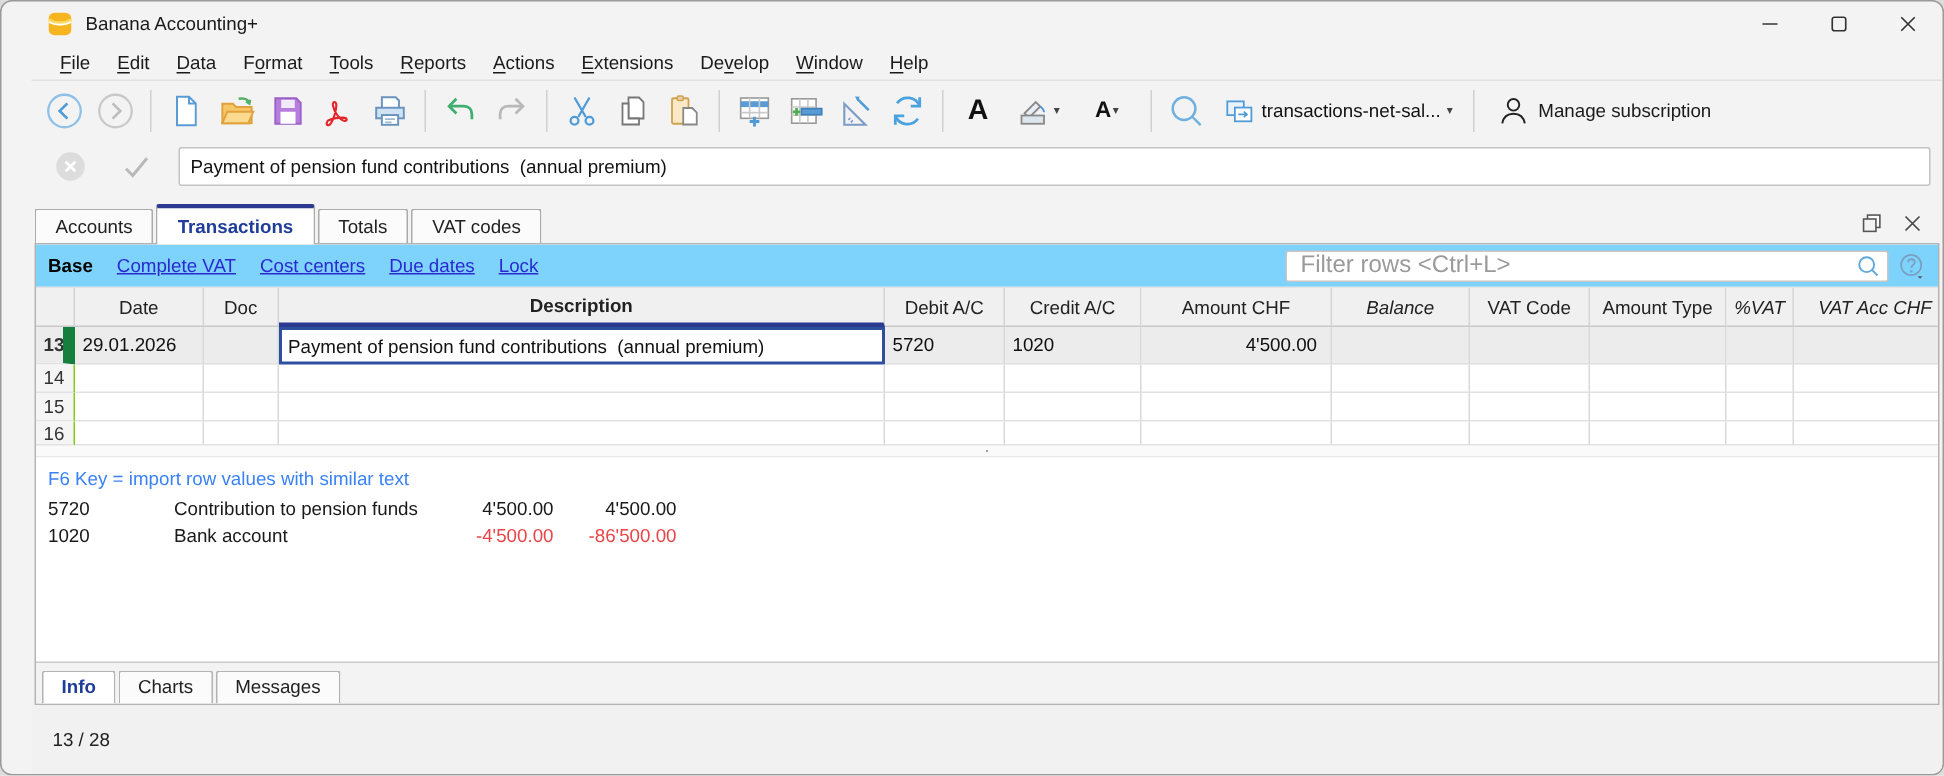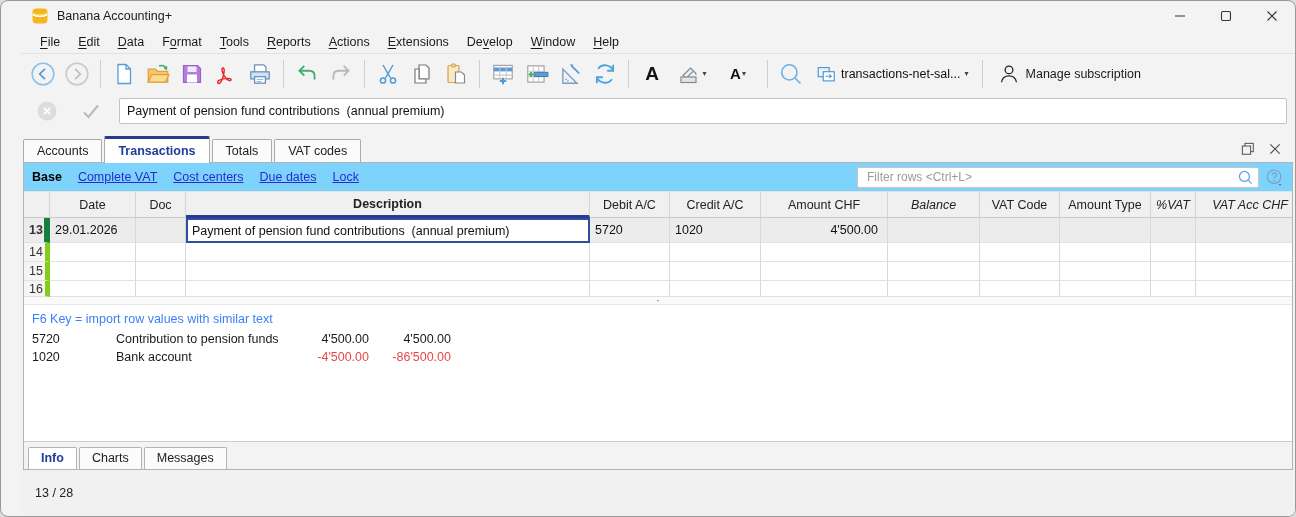--- a/index.html
+++ b/index.html
@@ -57,37 +57,37 @@
            flex-direction:column; overflow:hidden; z-index:1; }
 
   
   .viewbar { height:29px; display:flex; align-items:center; padding:0 8px; background:#7dd3fc;
              border-bottom:1px solid #e3e3e3; flex:none; }
   .view-active { font-weight:bold; color:#000; margin-right:16px; font-size:12.5px; }
   .view-link { color:#2a2ad0; text-decoration:underline; margin-right:16px; font-size:12.5px; }
   .filter-wrap { margin-left:auto; display:flex; align-items:center; gap:6px; }
   .filter-box { width:402px; height:21px; border:1px solid #c6c6c6; border-radius:2px; background:#fff;
                 display:flex; align-items:center; padding:0 4px 0 7px; }
-  .filter-input { flex:1; border:none; outline:none; font-family:inherit; font-size:12px; color:#111; background:transparent; }
+  .filter-input { flex:1; border:none; outline:none; font-family:inherit; font-size:16px; color:#111; background:transparent; }
   .filter-input::placeholder { color:#9a9a9a; }
   .help-btn { display:flex; align-items:flex-end; }
 
   
   .grid { flex:none; display:flex; background:#fff; position:relative; }
   .grid-main { flex:none; }
   .hrow, .drow { display:flex; }
   .hcell { background:#f0f0f0; border-right:1px solid #d4d4d4; border-bottom:1px solid #c9c9c9;
            height:26px; display:flex; align-items:center; justify-content:center; font-size:12.5px; color:#222; }
   .hcell.sel { font-weight:bold; border-bottom:3px solid #2b3990; }
   .hcell.it { font-style:italic; }
   .dcell { border-right:1px solid #d9d9d9; border-bottom:1px solid #e2e2e2; font-size:12.5px;
            display:flex; align-items:center; padding:0 5px; white-space:pre; overflow:hidden; color:#111; }
-  .rownum { background:#f5f5f5; border-right:5px solid #84cc16; justify-content:flex-start; color:#333; }
+  .rownum { background:#f5f5f5; border-right:1px solid #84cc16; justify-content:flex-start; color:#333; }
   .drow.current .dcell { background:#ececec; }
-  .drow.current .rownum { font-weight:bold; background:#ececec; border-right:6px solid #15803d; }
+  .drow.current .rownum { font-weight:bold; background:#ececec; border-right:8px solid #15803d; }
   .dcell.active-cell { border:2px solid #2e4f9e; background:#fff !important; padding:0 4px; }
   .num-r { justify-content:flex-end; padding-right:9px; }
   .r13 { height:25px; } .r-sm { height:19px; } .r-xs { height:16px; }
   .c0{width:26px} .c1{width:86px} .c2{width:50px} .c3{width:404px} .c4{width:80px} .c5{width:91px}
   .c6{width:127px} .c7{width:92px} .c8{width:80px} .c9{width:91px} .c10{width:45px} .c11{width:109px}
   .vscroll { width:13px; background:#f2f2f2; border-left:1px solid #ddd; position:relative; flex:none; }
   .vs-arrow { position:absolute; left:0; width:100%; height:14px; display:flex; align-items:center;
               justify-content:center; font-size:8px; color:#777; }
   .vs-up { top:0; } .vs-down { bottom:0; }
 

